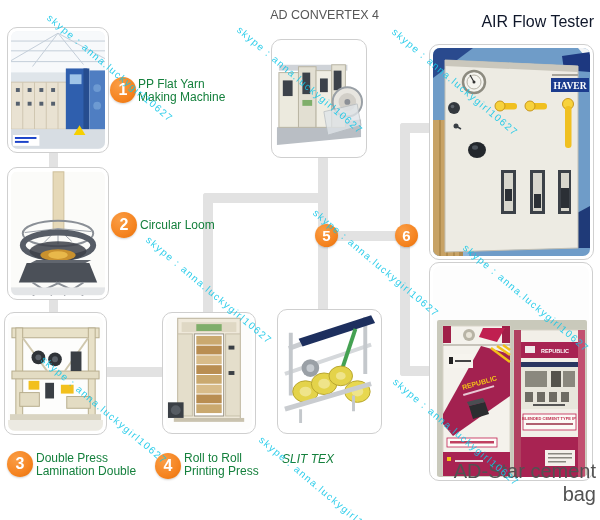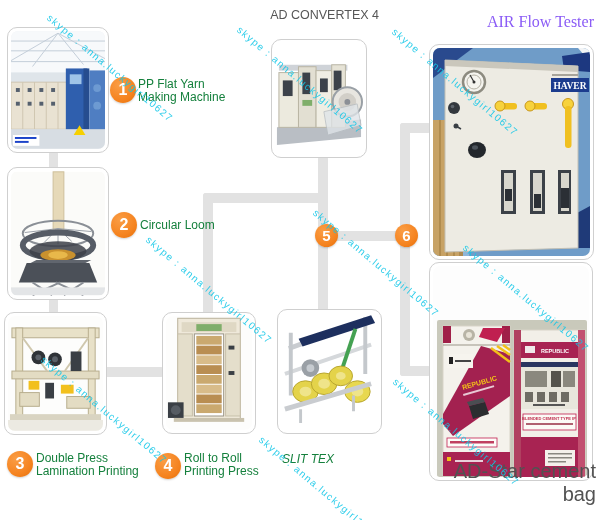--- a/index.html
+++ b/index.html
@@ -45,21 +45,21 @@
   .s6{left:395px;top:224px;}
   
   .lbl{position:absolute;color:#15803d;font-size:12px;line-height:13px;z-index:3;}
   .l1{left:138px;top:78px;}
   .l2{left:140px;top:219px;}
   .l3{left:36px;top:452px;}
   .l4{left:184px;top:452px;}
   .lslit{left:282px;top:453px;font-style:italic;}
   .title{position:absolute;z-index:3;text-align:right;}
   .lconv{left:259px;top:8px;width:120px;font-size:12.5px;color:#565656;}
-  .lair{left:429px;top:13px;width:165px;font-size:16px;color:#8b5cf6;font-family:Liberation Serif, serif;}
+  .lair{left:429px;top:13px;width:165px;font-size:16px;color:#0f172a;}
   .lbag{left:426px;top:460px;width:170px;font-size:20px;color:#525252;}
   
   .wm{position:absolute;z-index:4;color:#12c7e8;font-size:10px;letter-spacing:1.4px;
       white-space:nowrap;transform:rotate(40deg);transform-origin:0 0;opacity:0.88;pointer-events:none;}
   .w1{left:52px;top:12px;}  .w2{left:242px;top:24px;}  .w3{left:397px;top:26px;}
   .w4{left:151px;top:234px;}.w5{left:318px;top:207px;} .w6{left:468px;top:242px;}
   .w7{left:46px;top:354px;} .w8{left:264px;top:434px;} .w9{left:398px;top:376px;}
 </style>
 </head>
 <body>
@@ -384,21 +384,21 @@
 
   <div class="lbl l1">
     <div>PP Flat Yarn</div>
     <div>Making Machine</div>
   </div>
   <div class="lbl l2">
     <div>Circular Loom</div>
   </div>
   <div class="lbl l3">
     <div>Double Press</div>
-    <div>Lamination Printing</div>
+    <div>Lamination Double</div>
   </div>
   <div class="lbl l4">
     <div>Roll to Roll</div>
     <div>Printing Press</div>
   </div>
   <div class="lbl lslit">SLIT TEX</div>
 
   <div class="title lconv">AD CONVERTEX 4</div>
   <div class="title lair">AIR Flow Tester</div>
   <div class="title lbag">AD-Star cement bag</div>

